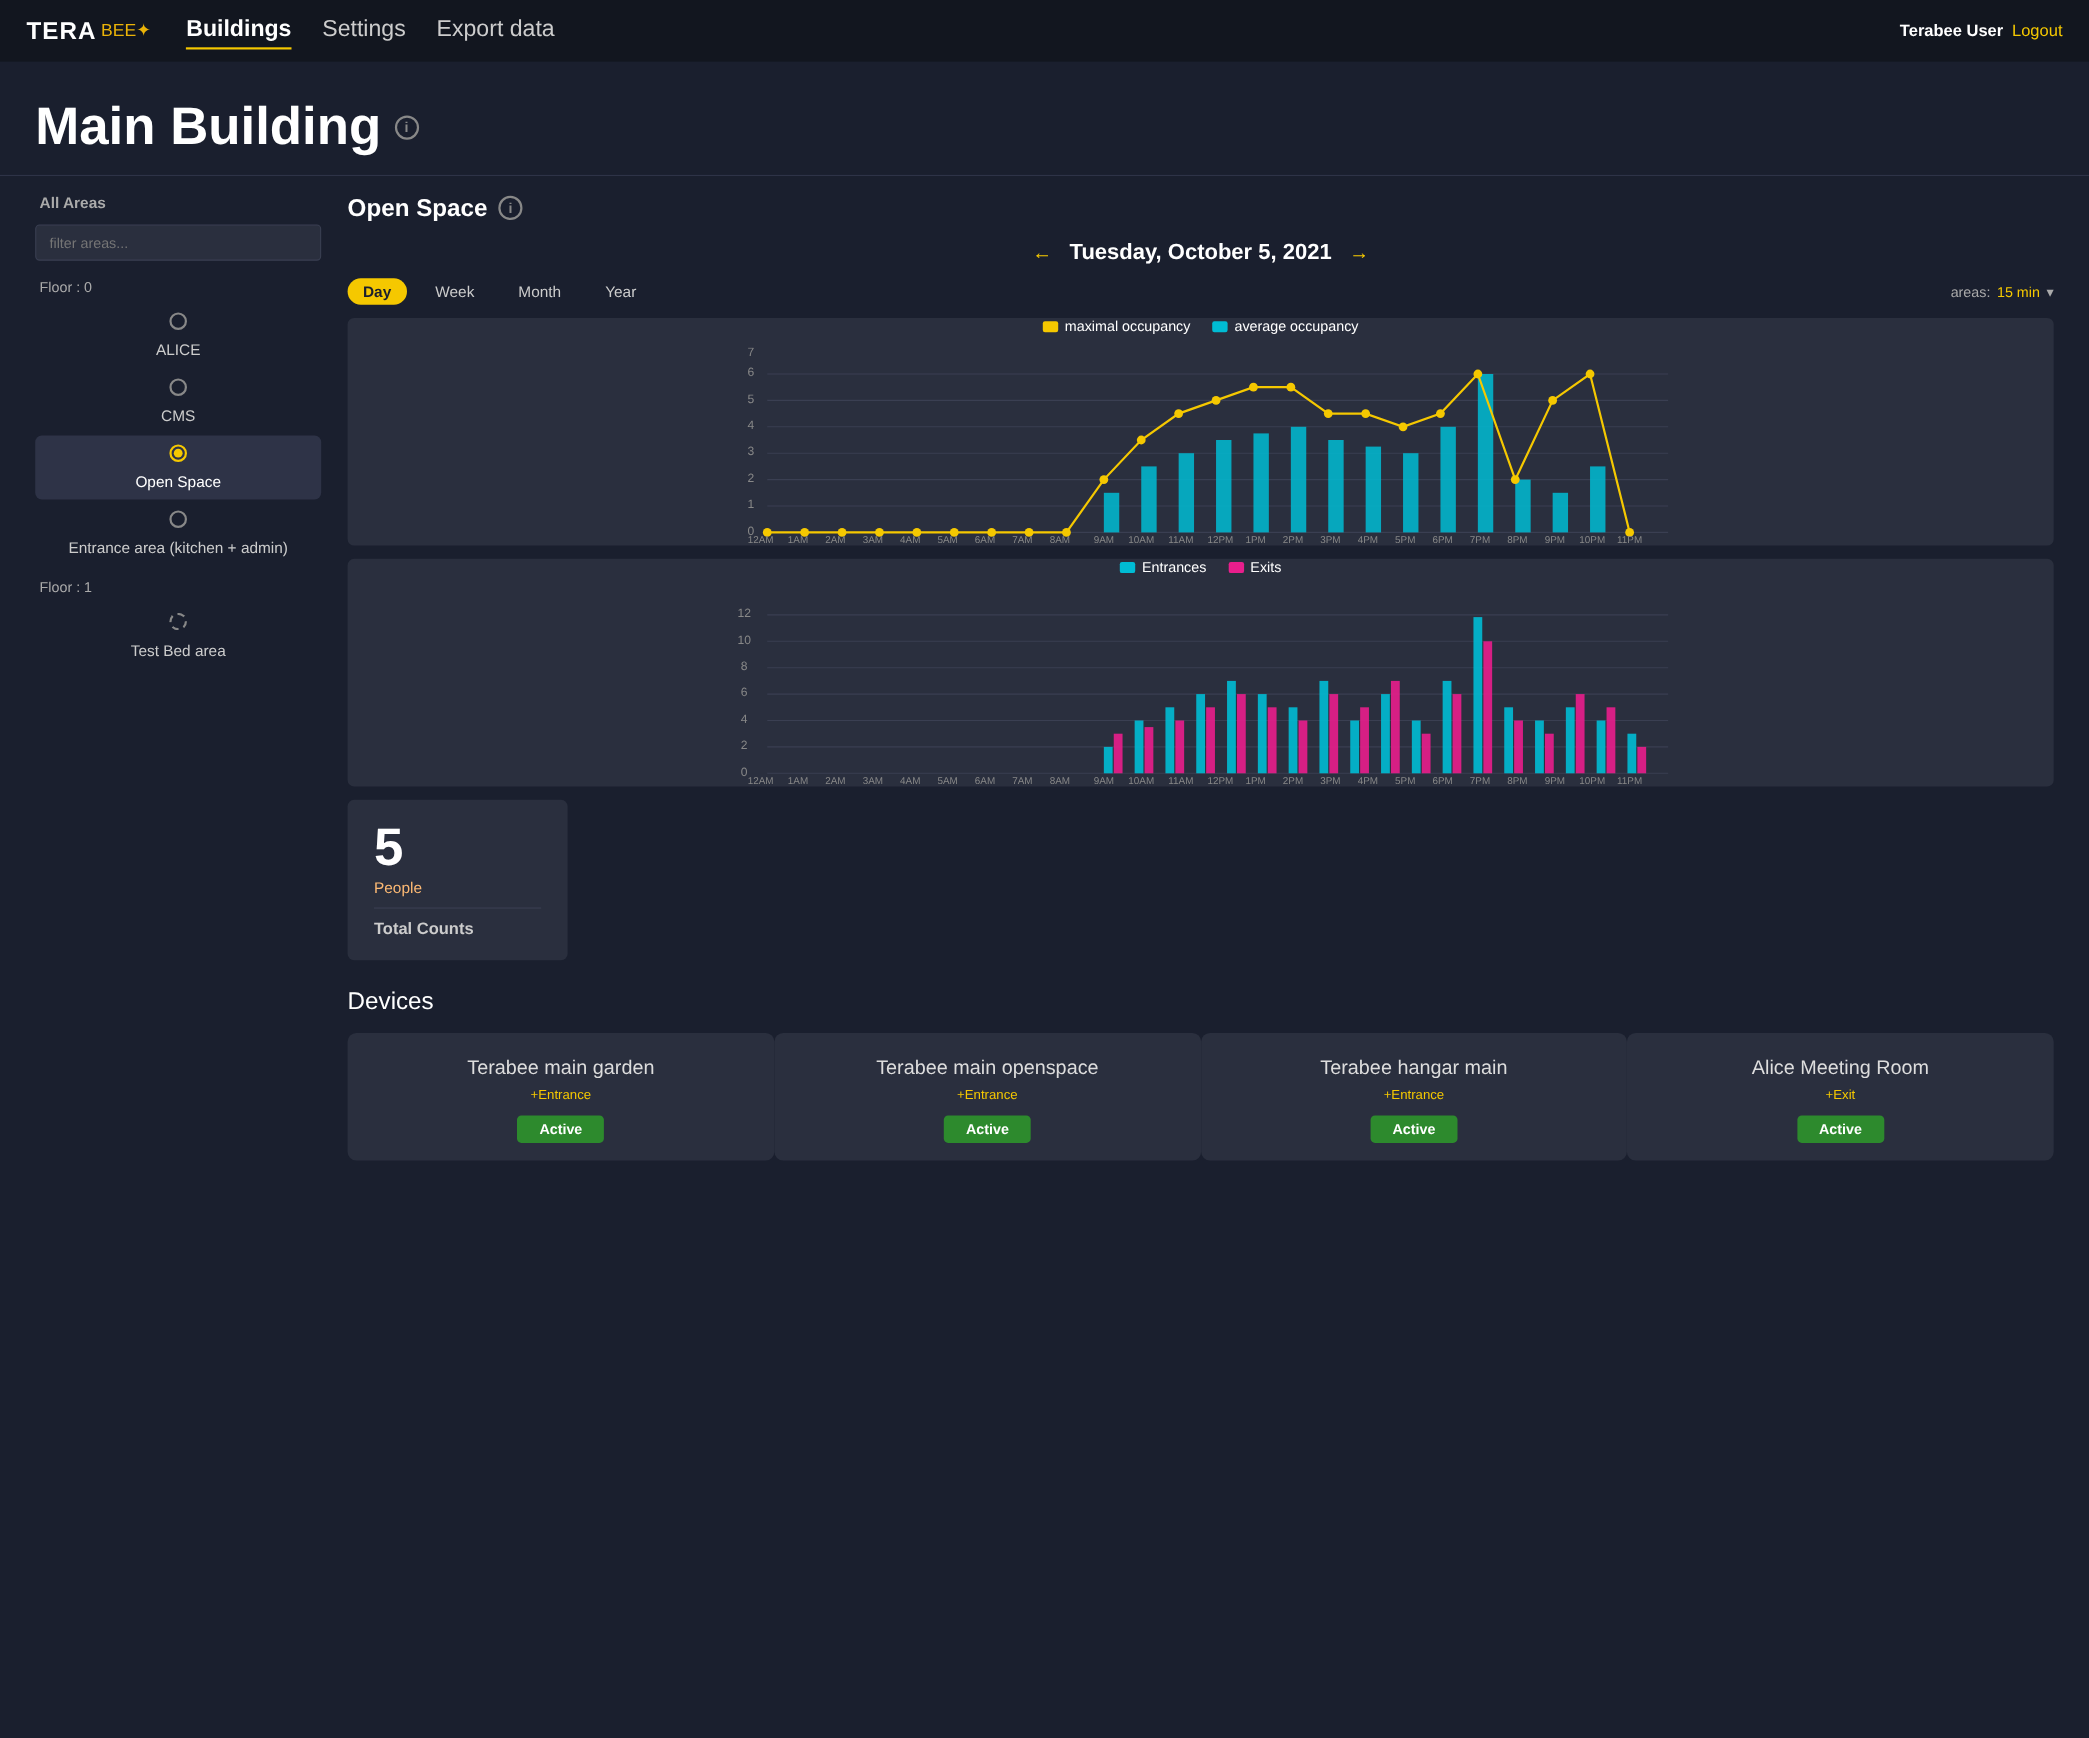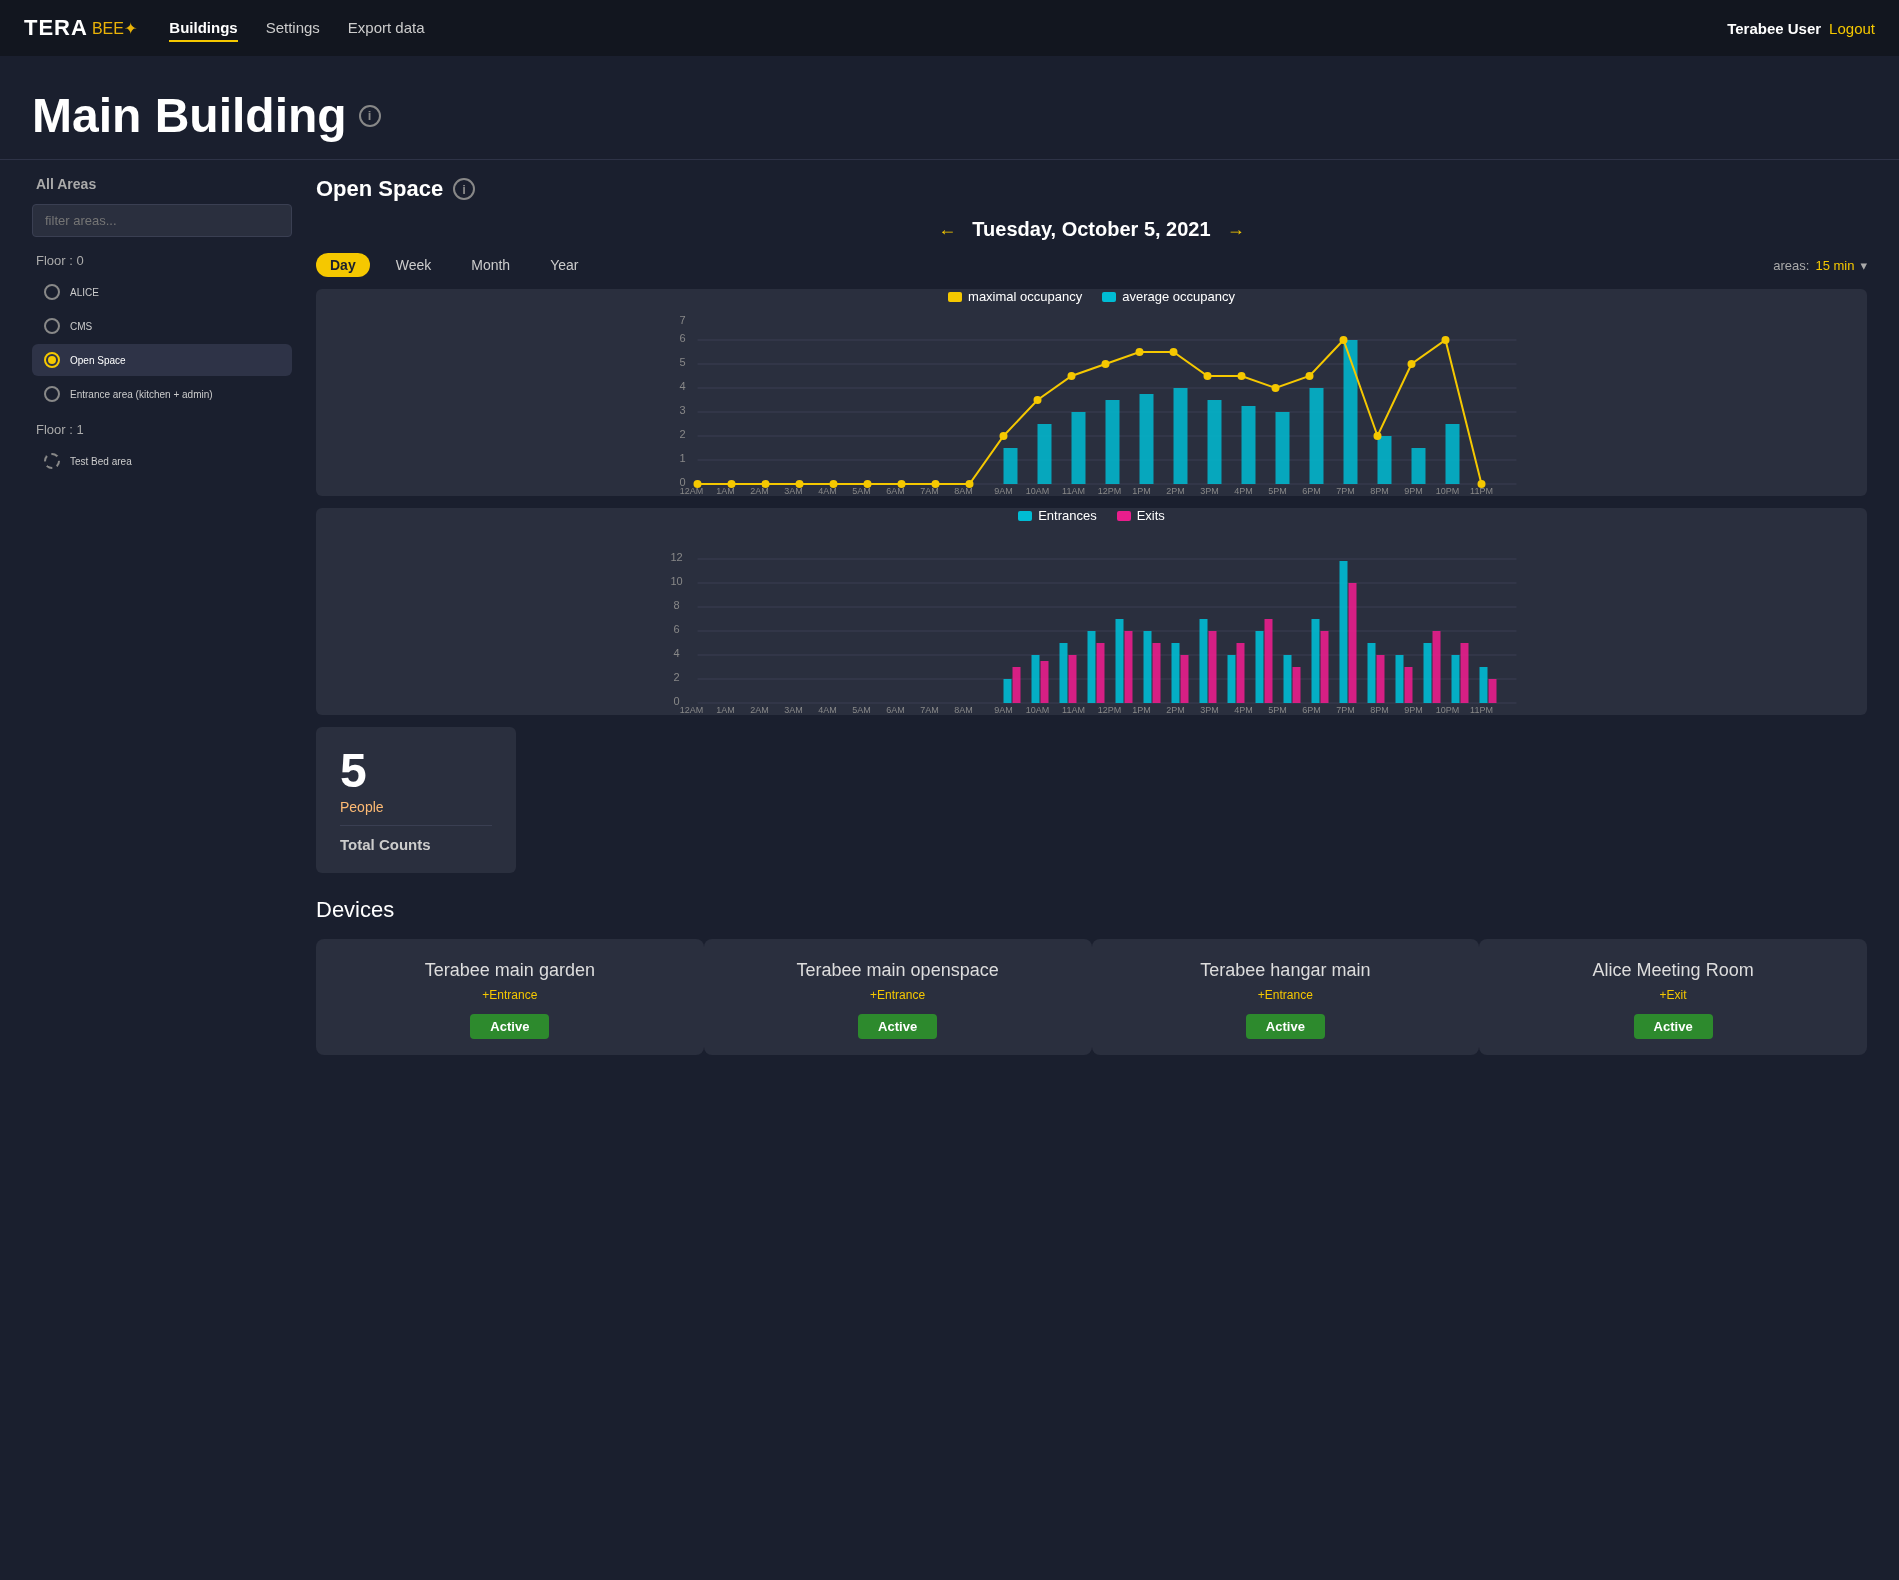--- a/index.html
+++ b/index.html
@@ -39,21 +39,21 @@
       color: #eab308;
       font-size: 16px;
     }
     .nav-links {
       display: flex;
       gap: 28px;
     }
     .nav-link {
       color: #cccccc;
       text-decoration: none;
-      font-size: 15px;
+      font-size: 21px;
       padding: 4px 0;
       text-align: center;
     }
     .nav-link.active {
       color: #ffffff;
       border-bottom: 2px solid #f5c800;
       font-weight: 600;
     }
     .navbar-right {
       display: flex;
@@ -129,23 +129,24 @@
       margin-bottom: 8px;
       padding-left: 4px;
     }
     .area-item {
       display: flex;
       align-items: center;
       gap: 10px;
       padding: 8px 12px;
       border-radius: 6px;
       cursor: pointer;
-      font-size: 10px;
+      font-size: 14px;
       color: #cccccc;
       margin-bottom: 2px;
+      flex-direction: column;
     }
     .area-item.selected {
       background: #2e3347;
       color: #ffffff;
     }
     .radio-circle {
       width: 16px;
       height: 16px;
       border-radius: 50%;
       border: 2px solid #888;

